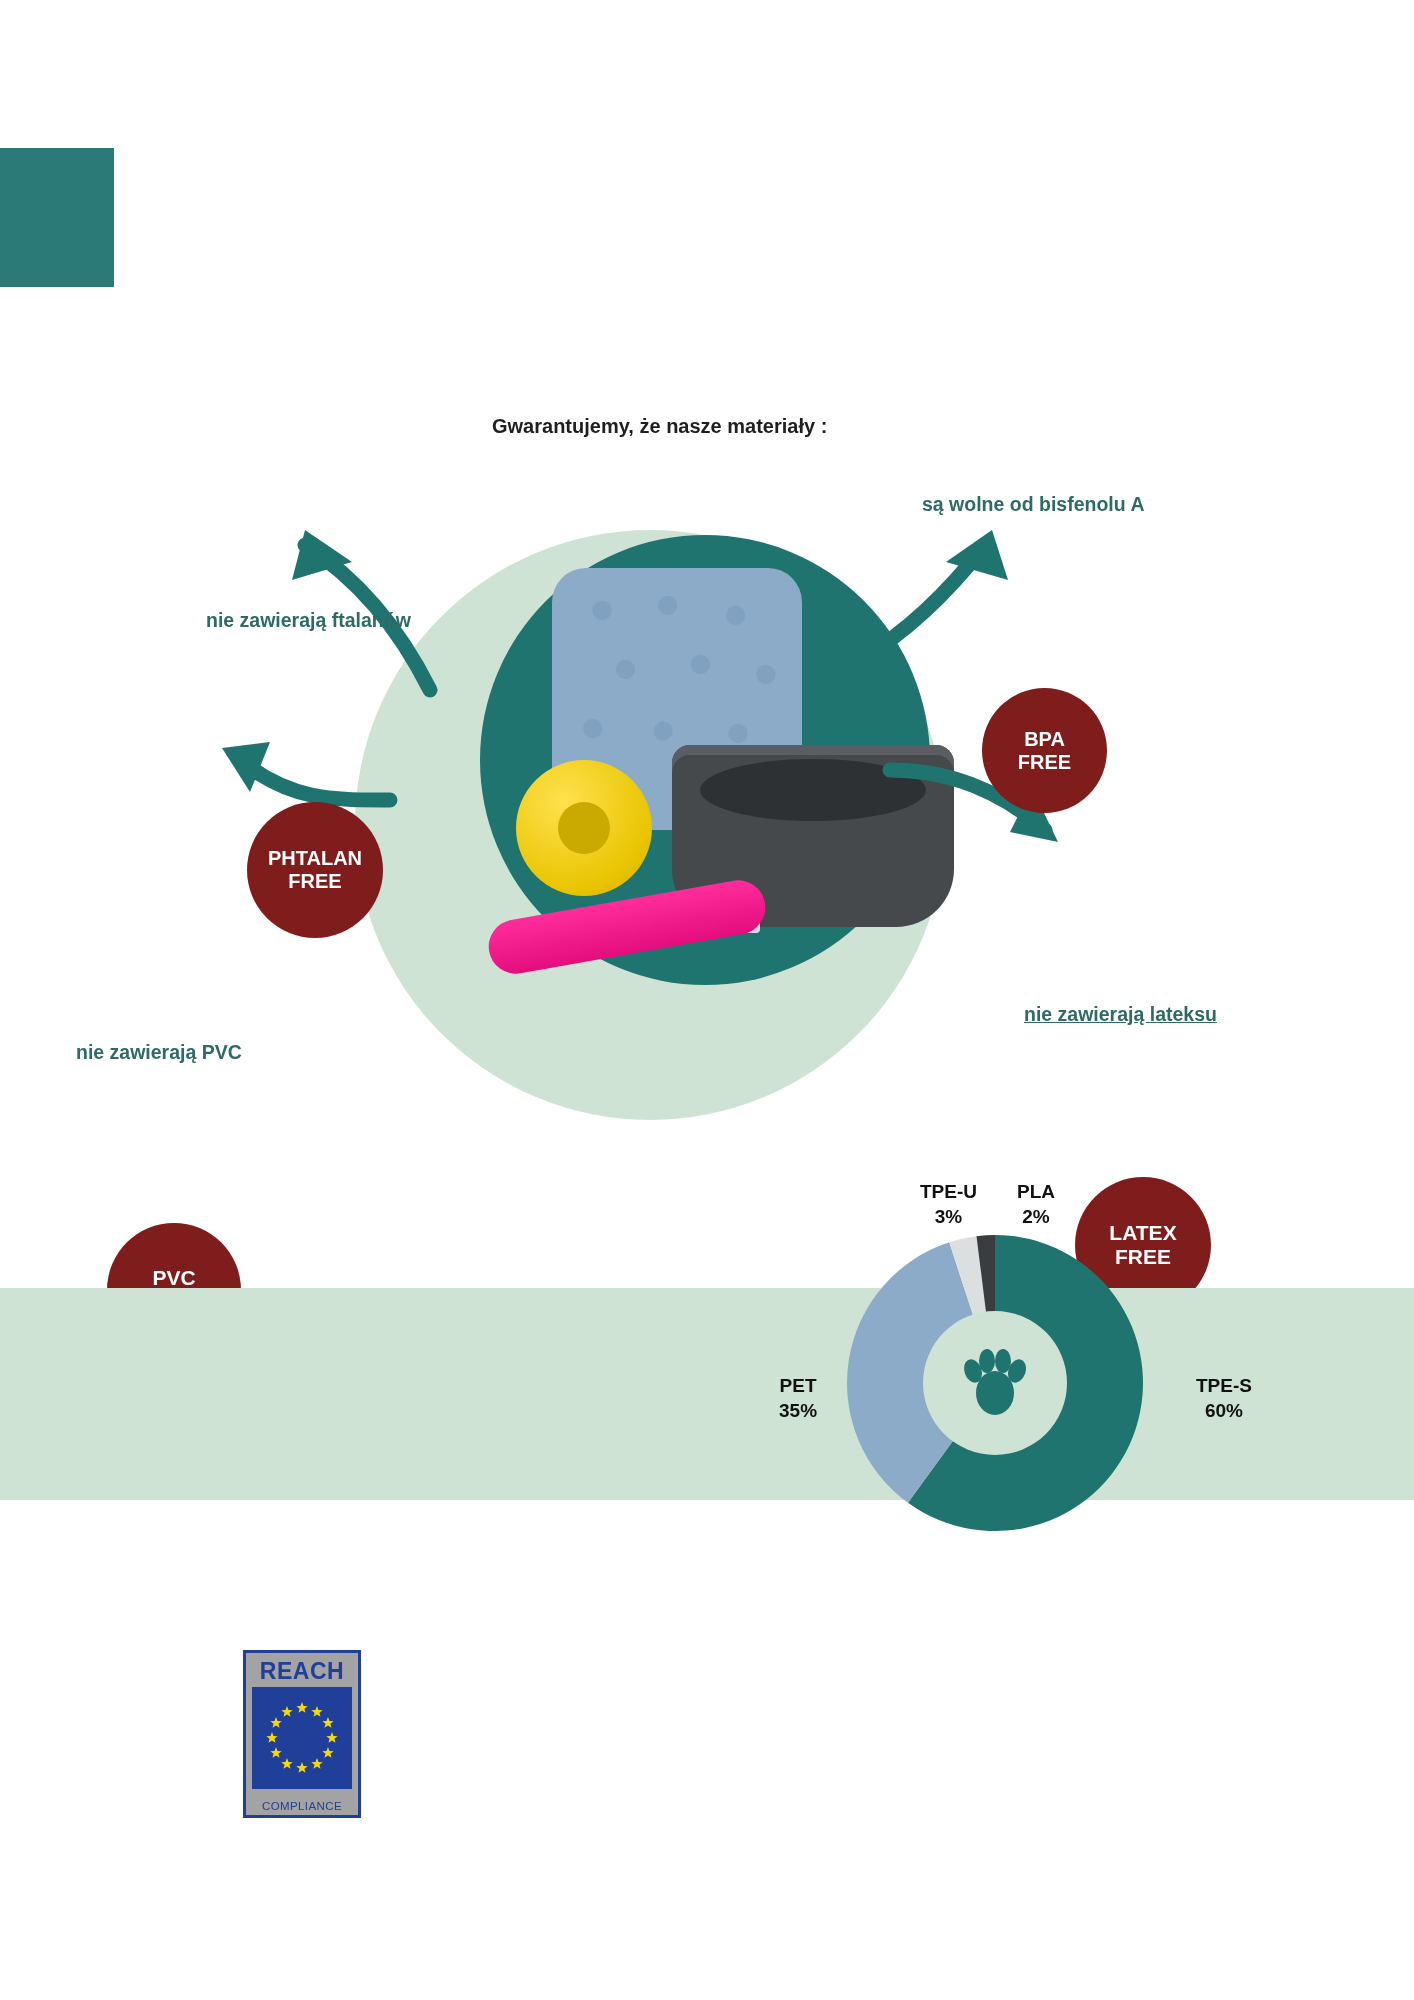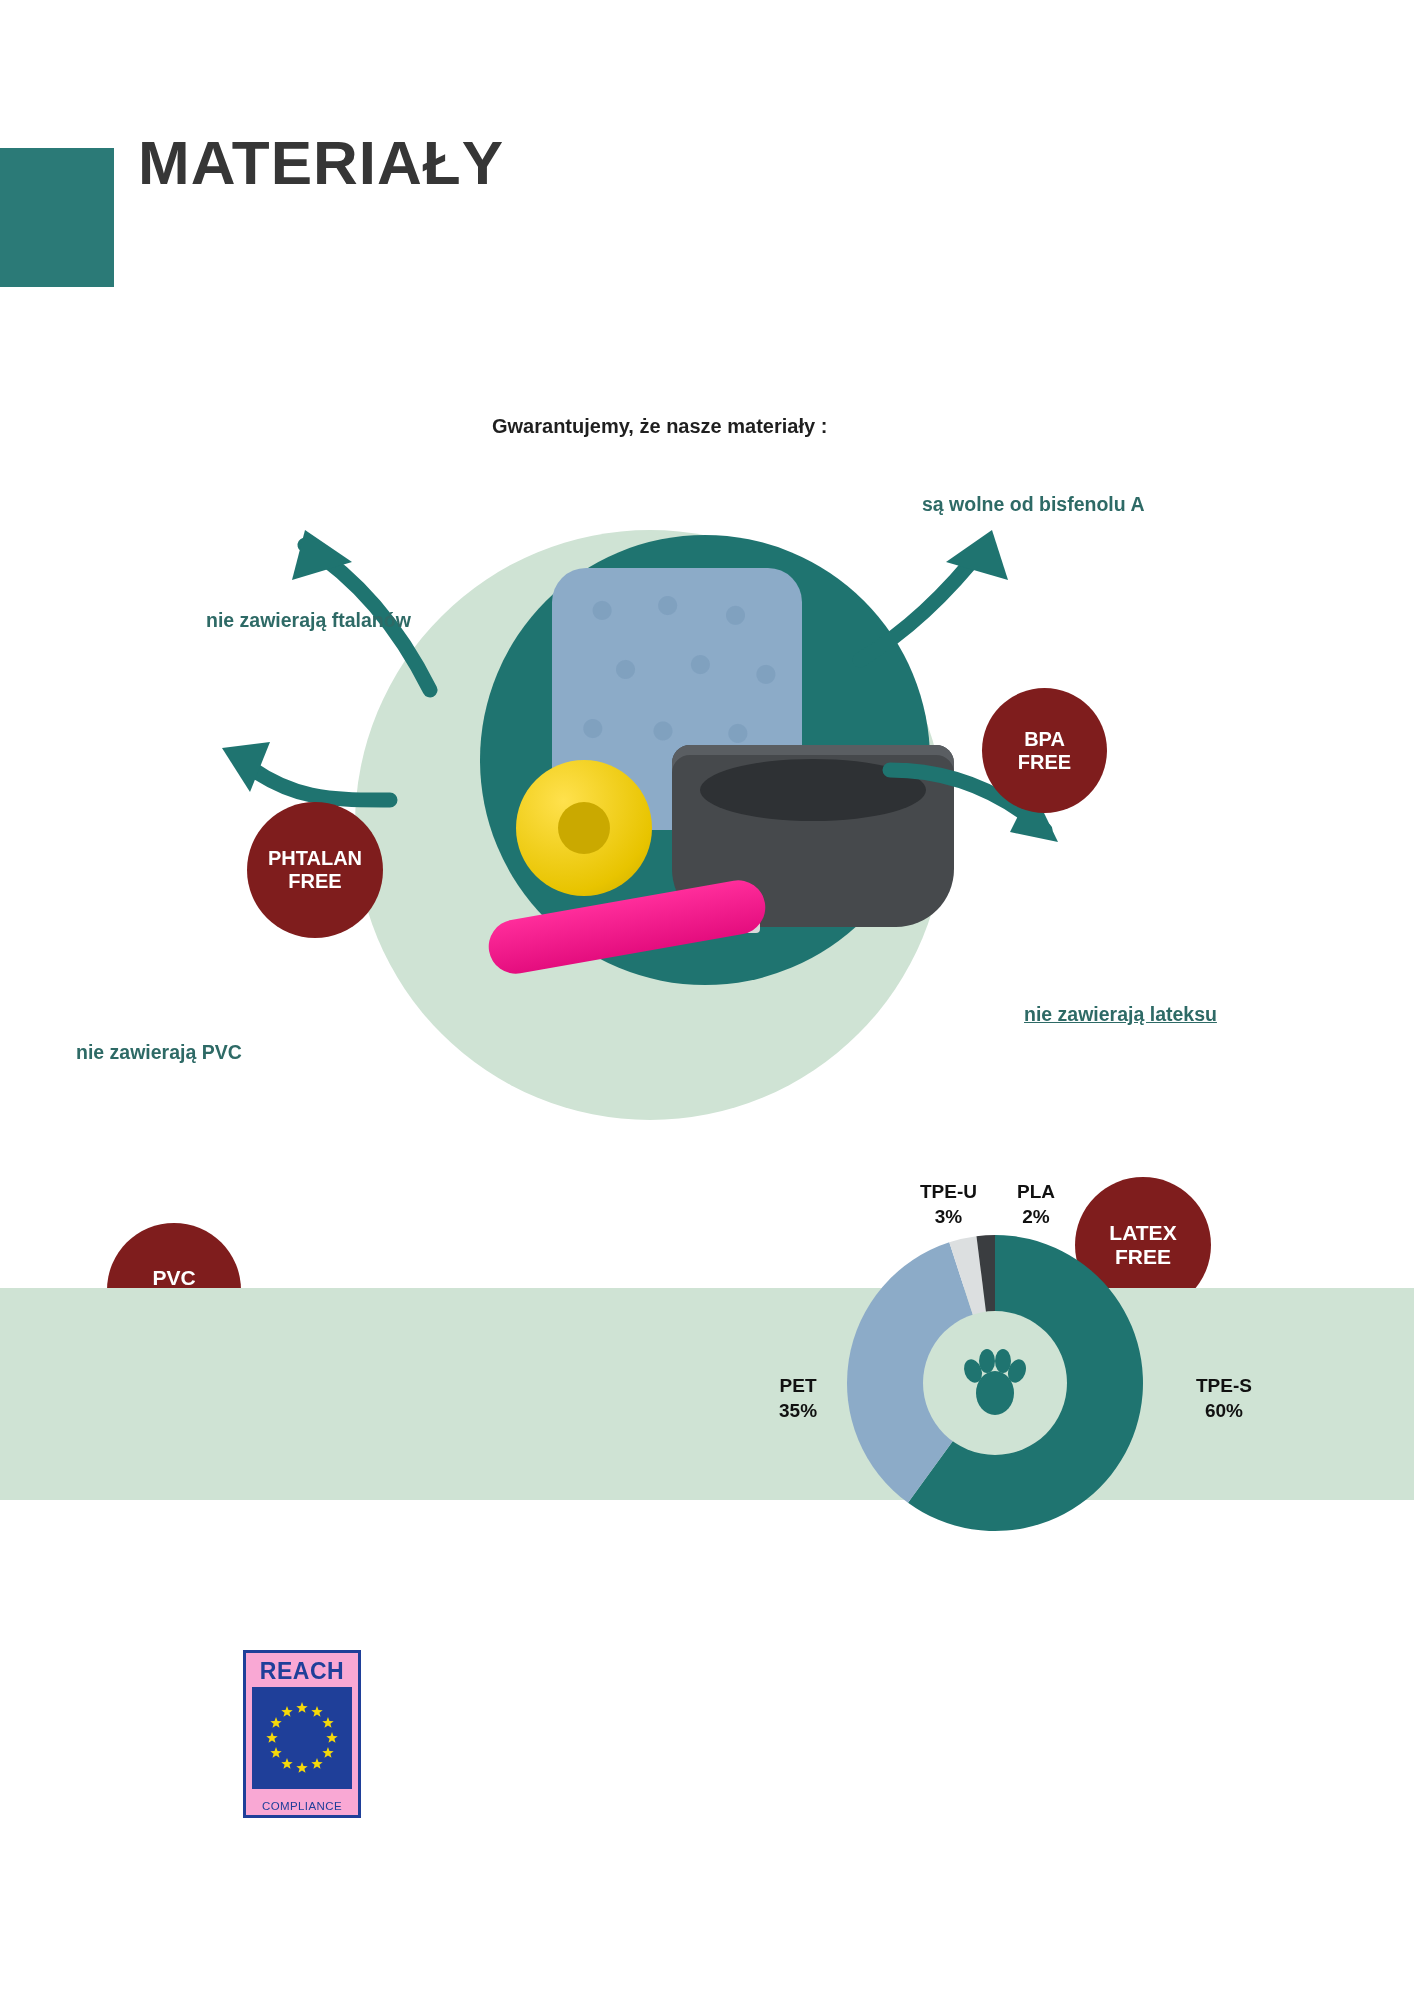--- a/index.html
+++ b/index.html
@@ -214,21 +214,21 @@
   .lbl-tpeu { left: 920px; top: 1180px; }
   .lbl-pla  { left: 1000px; top: 1180px; margin-left: 17px; }
   .lbl-pet  { left: 779px; top: 1374px; }
   .lbl-tpes { left: 1196px; top: 1374px; }
 
   
   .reach-logo {
     position: absolute;
     left: 243px; top: 1650px;
     width: 118px; height: 168px;
-    background: #f9a8d4;
+    background: #a3a3a3;
     border: 3px solid #1f3f99;
     display: flex;
     flex-direction: column;
     align-items: center;
   }
   .reach-word {
     font-size: 23px;
     font-weight: bold;
     color: #1f3f99;
     letter-spacing: .5px;
@@ -257,21 +257,20 @@
   }
   .footer-p1 { top: 1653px; }
   .footer-p2 { top: 1755px; }
 </style>
 </head>
 <body>
 
 <div id="page">
 
   <div class="header-block"></div>
-  <h1 class="page-title">MATERIAŁY</h1>
 
   <div class="guarantee-heading">Gwarantujemy, że nasze materiały :</div>
 
   <div class="diagram">
     <div class="mint-circle"></div>
     <div class="teal-circle"></div>
 
     <div class="lick-mat">
       <div class="paws"></div>
     </div>

